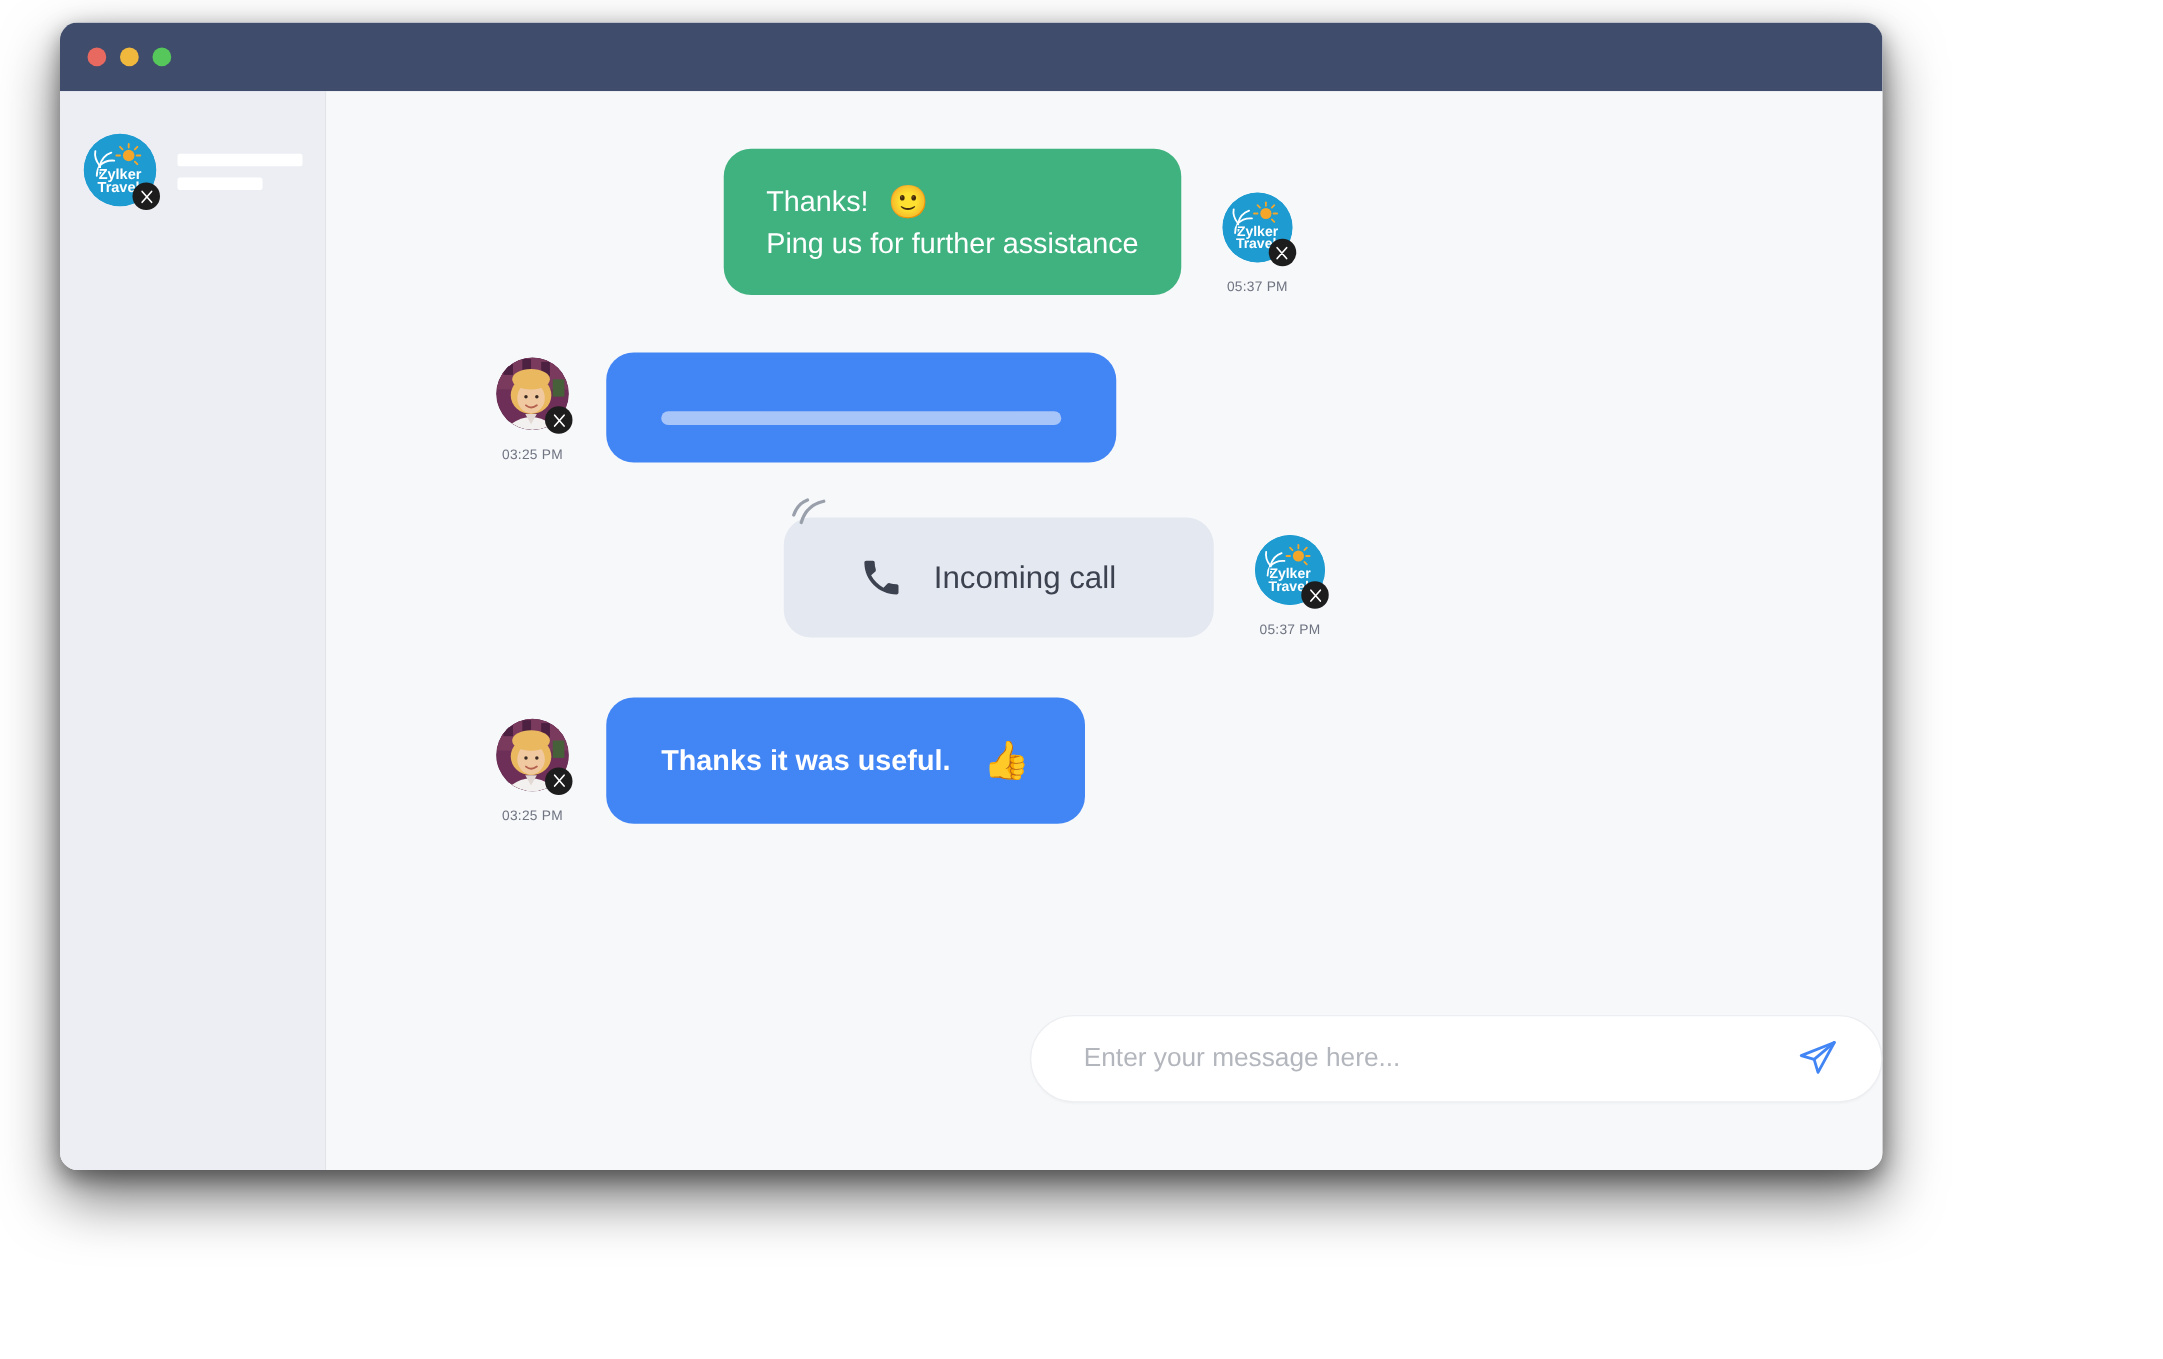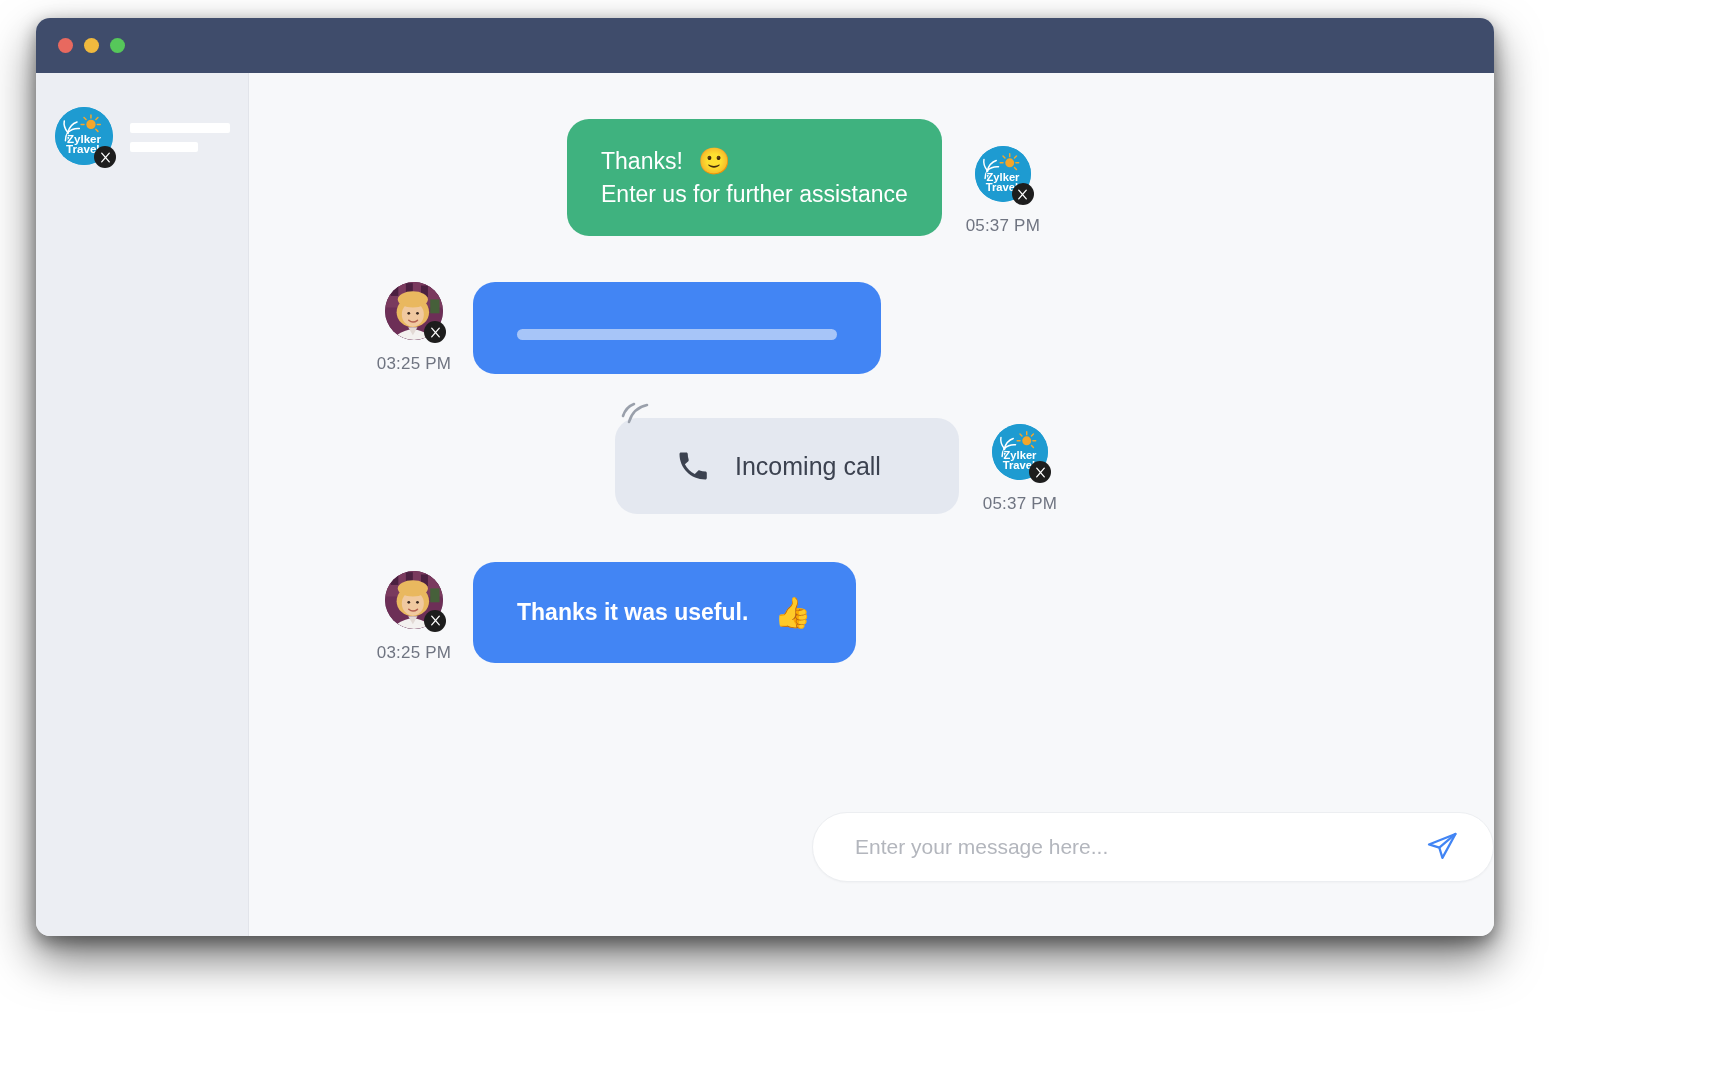--- a/index.html
+++ b/index.html
@@ -6,21 +6,21 @@
   html, body {
     width:1730px; height:1087px;
     background:#ffffff;
     font-family:"Liberation Sans", sans-serif;
     overflow:hidden;
   }
 
   
   .window {
     position:absolute;
-    left:36px; top:18px;
+    left:48px; top:18px;
     width:1458px; height:918px;
     border-radius:14px;
     overflow:hidden;
     background:#f7f8fa;
     box-shadow: 0 22px 46px rgba(0,0,0,0.55),
                 0 6px 18px rgba(0,0,0,0.40);
   }
 
   
   .titlebar {
@@ -101,21 +101,21 @@
 
   .meta {
     display:flex;
     flex-direction:column;
     align-items:center;
     width:74px;
     flex:none;
   }
   .meta .time {
     margin-top:14px;
-    font-size:17px;
+    font-size:11px;
     color:#6f7481;
     white-space:nowrap;
     letter-spacing:0.2px;
   }
   .meta.left  { margin-right:22px; align-self:flex-end; }
   .meta.right { margin-left:24px; align-self:flex-end; }
 
   .bubble {
     border-radius:22px;
     padding:26px 34px;
@@ -252,21 +252,21 @@
 
     <div class="chat">
       <div class="messages">
 
         <div class="row out">
           <div class="bubble green">
             <div class="line-1">
               <span>Thanks!</span>
               <span class="emoji">🙂</span>
             </div>
-            <div>Enter us for further assistance</div>
+            <div>Ping us for further assistance</div>
           </div>
           <div class="meta right">
             <span class="avatar">
               <span class="zylker" style="width:56px;height:56px;">
                 <svg viewBox="0 0 100 100" aria-hidden="true">
                   <circle cx="50" cy="50" r="50" fill="#1e9bd1"></circle>
                   <g stroke="#ffffff" stroke-width="2.6" fill="none" stroke-linecap="round">
                     <path d="M22 44 Q26 30 38 26"></path>
                       <path d="M22 44 Q14 34 16 24"></path>
                     <path d="M22 44 Q30 36 42 37"></path>

